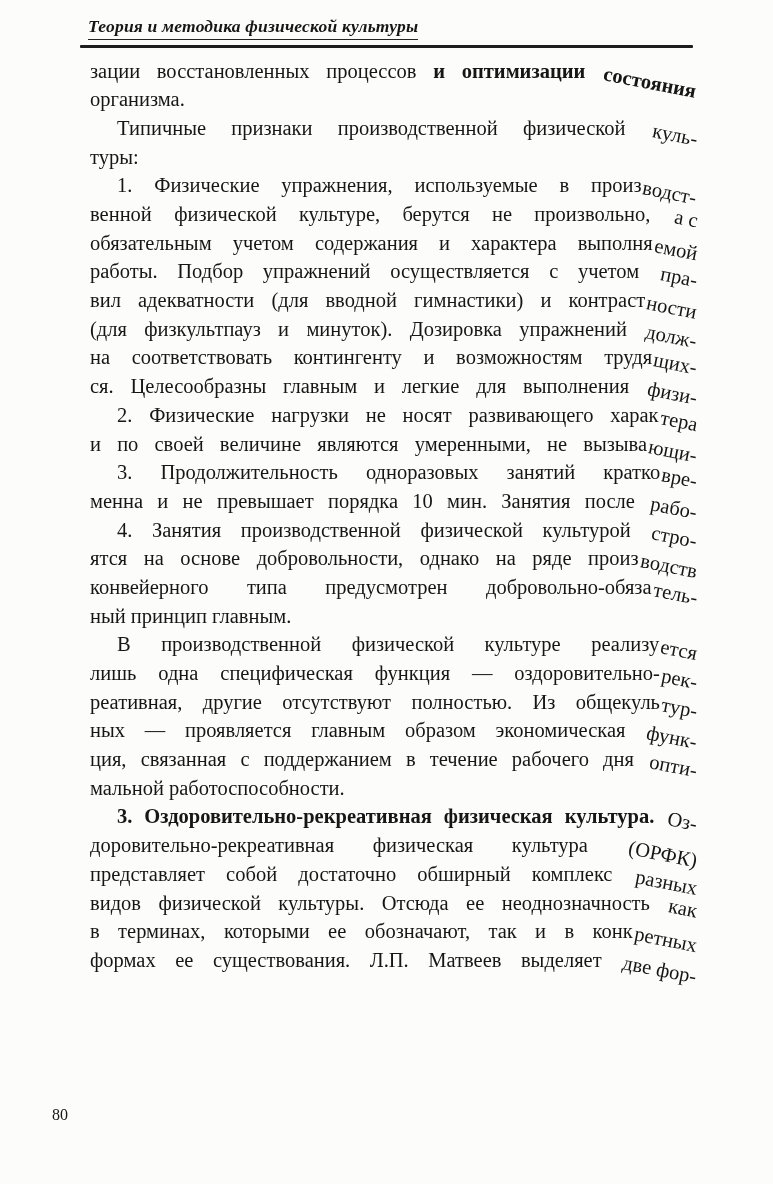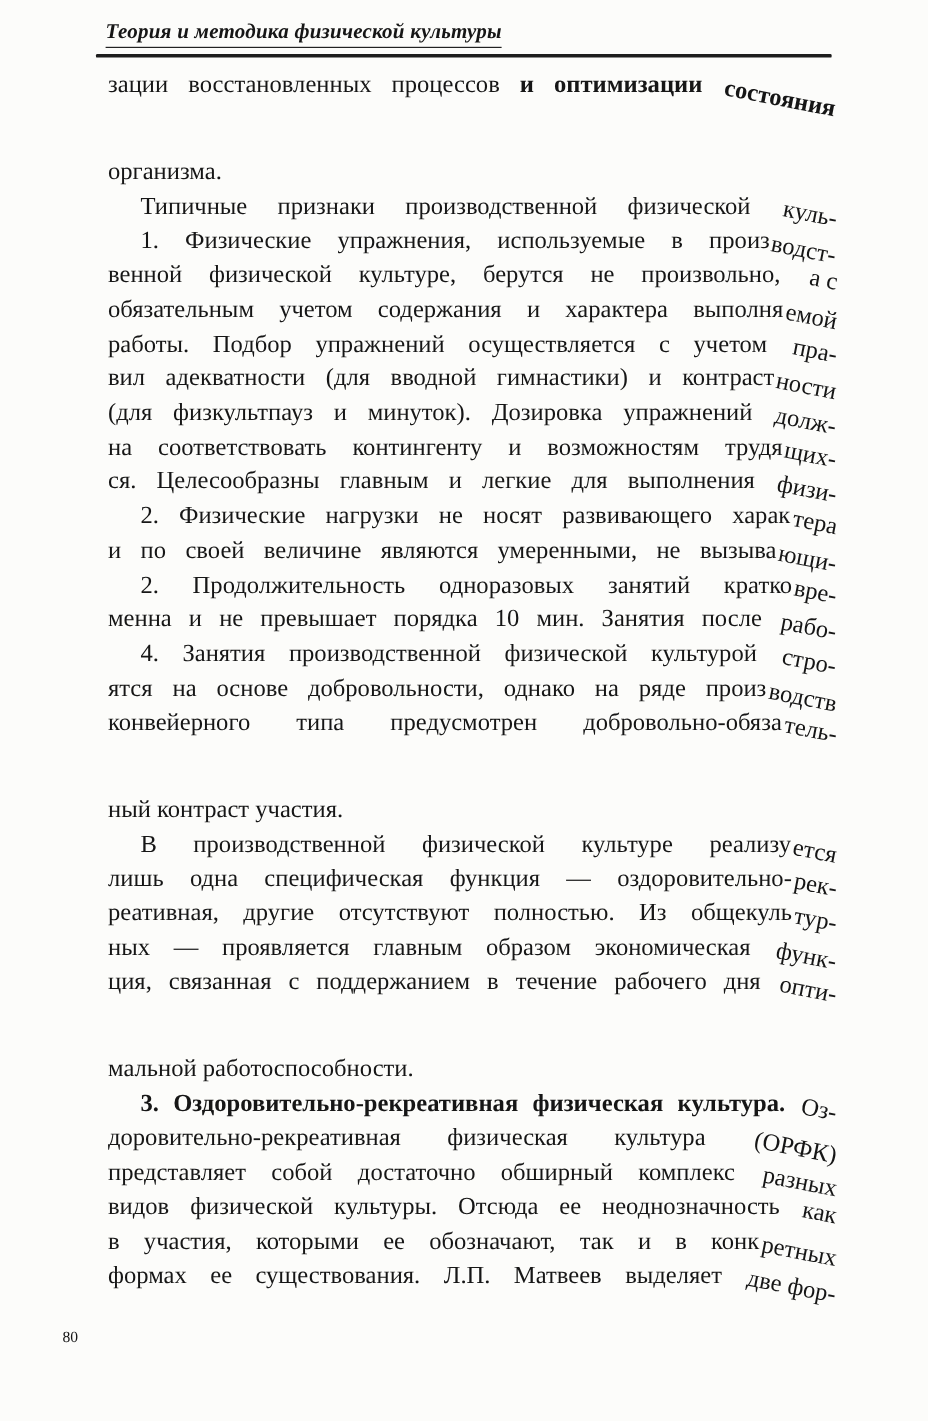--- a/index.html
+++ b/index.html
@@ -33,77 +33,78 @@
 
   .text-block { margin: 9px 0 0 90px; width: 606px; }
   .line {
     font-size: 20.5px;
     line-height: 28.7px;
     height: 28.7px;
     text-align: justify;
     text-align-last: justify;
     white-space: normal;
   }
-  .line.last { text-align-last: left; margin-top: 44px; }
+  .line.last { text-align-last: left; }
   .line.indent { text-indent: 27px; }
   .bold { font-weight: bold; }
   .curl {
     display: inline-block;
     text-indent: 0;
     transform: rotate(11deg) translateY(2px);
     transform-origin: 0 90%;
   }
 
   .page-number {
     position: absolute;
     left: 52px;
     top: 1106px;
-    font-size: 13px;
+    font-size: 16px;
   }
 </style>
 </head>
 <body>
 
 <div class="page">
 
   <div class="header">
     <span class="header-title">Теория и методика физической культуры</span>
   </div>
 
   <div class="rule"></div>
 
   <div class="text-block">
       <div class="line"><span>зации восстановленных процессов </span><span class="bold">и оптимизации </span><span class="bold curl">состояния</span></div>
       <div class="line last"><span>организма.</span></div>
       <div class="line indent"><span>Типичные признаки производственной физической </span><span class="curl">куль-</span></div>
+      <div class="line last"><span>туры:</span></div>
       <div class="line indent"><span>1. Физические упражнения, используемые в произ</span><span class="curl">водст-</span></div>
       <div class="line"><span>венной физической культуре, берутся не произвольно, </span><span class="curl">а с</span></div>
       <div class="line"><span>обязательным учетом содержания и характера выполня</span><span class="curl">емой</span></div>
       <div class="line"><span>работы. Подбор упражнений осуществляется с учетом </span><span class="curl">пра-</span></div>
       <div class="line"><span>вил адекватности (для вводной гимнастики) и контраст</span><span class="curl">ности</span></div>
       <div class="line"><span>(для физкультпауз и минуток). Дозировка упражнений </span><span class="curl">долж-</span></div>
       <div class="line"><span>на соответствовать контингенту и возможностям трудя</span><span class="curl">щих-</span></div>
       <div class="line"><span>ся. Целесообразны главным и легкие для выполнения </span><span class="curl">физи-</span></div>
       <div class="line indent"><span>2. Физические нагрузки не носят развивающего харак</span><span class="curl">тера</span></div>
       <div class="line"><span>и по своей величине являются умеренными, не вызыва</span><span class="curl">ющи-</span></div>
-      <div class="line indent"><span>2. Продолжительность одноразовых занятий кратко</span><span class="curl">вре-</span></div>
+      <div class="line indent"><span>3. Продолжительность одноразовых занятий кратко</span><span class="curl">вре-</span></div>
       <div class="line"><span>менна и не превышает порядка 10 мин. Занятия после </span><span class="curl">рабо-</span></div>
       <div class="line indent"><span>4. Занятия производственной физической культурой </span><span class="curl">стро-</span></div>
       <div class="line"><span>ятся на основе добровольности, однако на ряде произ</span><span class="curl">водств</span></div>
       <div class="line"><span>конвейерного типа предусмотрен добровольно-обяза</span><span class="curl">тель-</span></div>
-      <div class="line last"><span>ный контраст участия.</span></div>
+      <div class="line last"><span>ный принцип главным.</span></div>
       <div class="line indent"><span>В производственной физической культуре реализу</span><span class="curl">ется</span></div>
       <div class="line"><span>лишь одна специфическая функция — оздоровительно-</span><span class="curl">рек-</span></div>
       <div class="line"><span>реативная, другие отсутствуют полностью. Из общекуль</span><span class="curl">тур-</span></div>
       <div class="line"><span>ных — проявляется главным образом экономическая </span><span class="curl">функ-</span></div>
       <div class="line"><span>ция, связанная с поддержанием в течение рабочего дня </span><span class="curl">опти-</span></div>
       <div class="line last"><span>мальной работоспособности.</span></div>
       <div class="line indent"><span class="bold">3. Оздоровительно-рекреативная физическая культура. </span><span class="curl">Оз-</span></div>
       <div class="line"><span>доровительно-рекреативная физическая культура </span><span class="curl">(ОРФК)</span></div>
       <div class="line"><span>представляет собой достаточно обширный комплекс </span><span class="curl">разных</span></div>
       <div class="line"><span>видов физической культуры. Отсюда ее неоднозначность </span><span class="curl">как</span></div>
-      <div class="line"><span>в участия, которыми ее обозначают, так и в конк</span><span class="curl">ретных</span></div>
+      <div class="line"><span>в терминах, которыми ее обозначают, так и в конк</span><span class="curl">ретных</span></div>
       <div class="line"><span>формах ее существования. Л.П. Матвеев выделяет </span><span class="curl">две фор-</span></div>
     </div>
 
   <div class="page-number">80</div>
 
 </div>
 
 </body></html>

